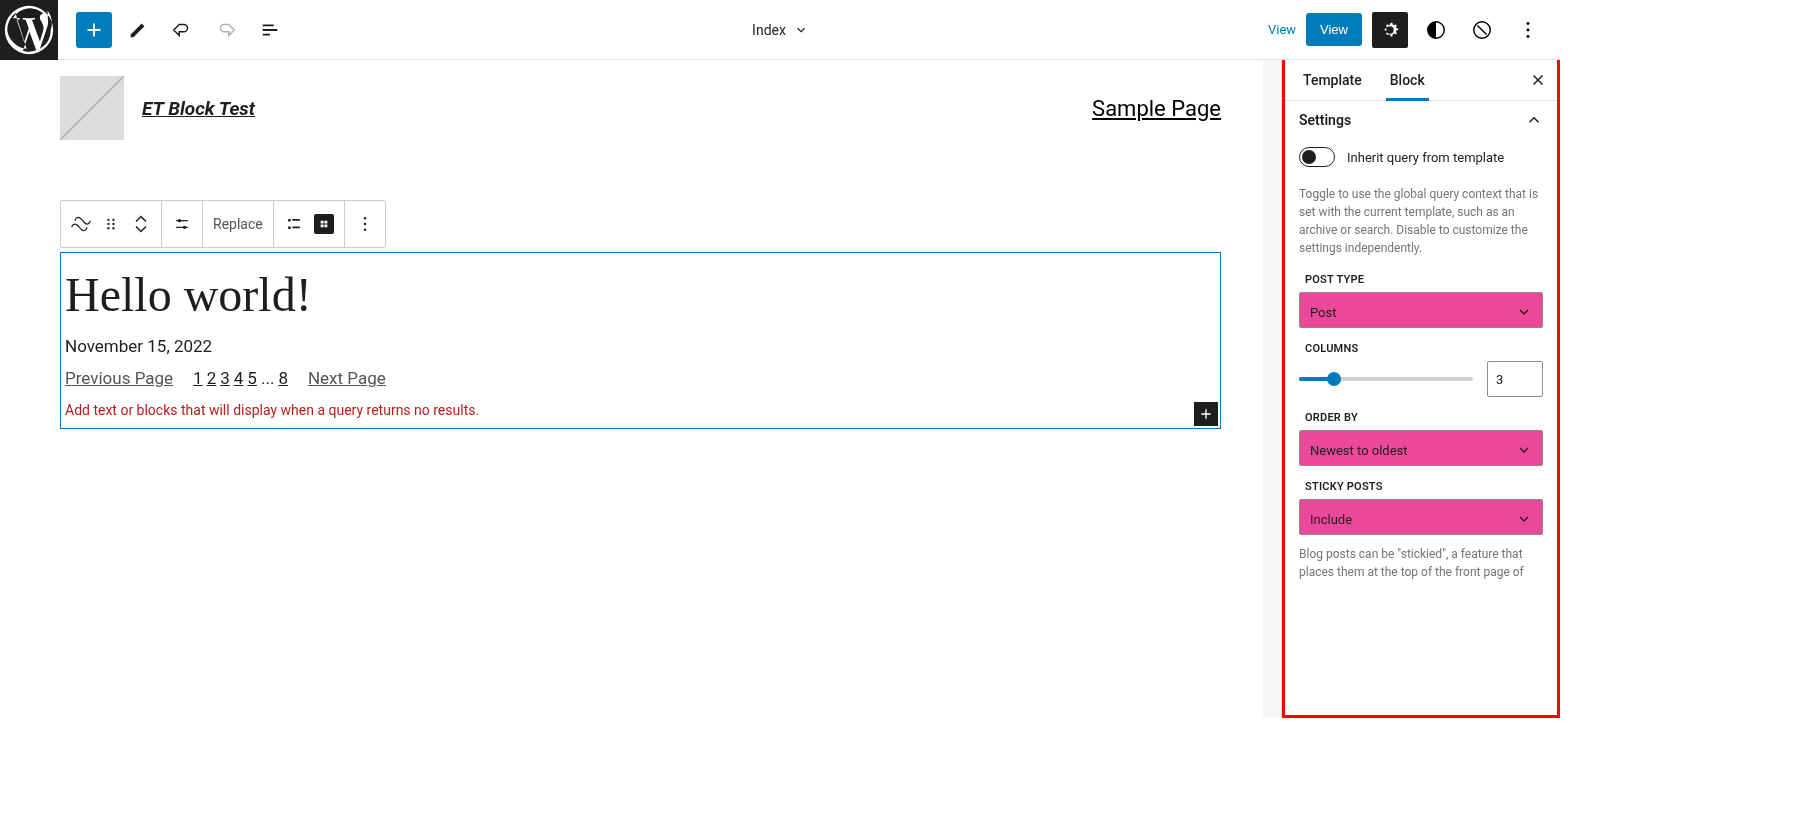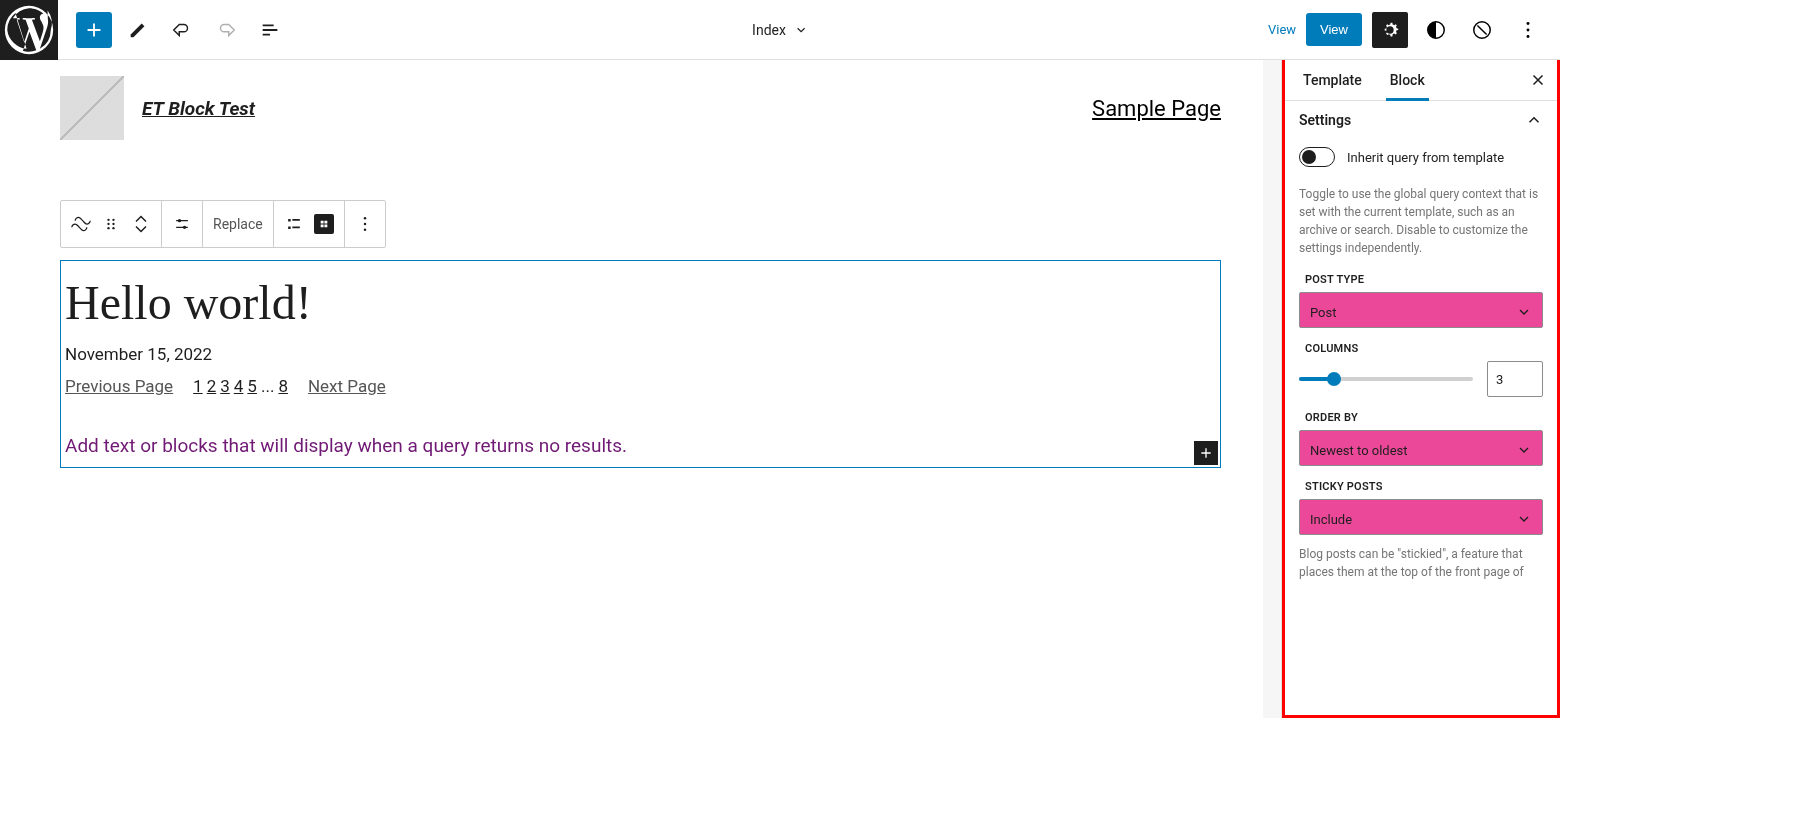--- a/index.html
+++ b/index.html
@@ -36,37 +36,37 @@
   
   .site-header{display:flex;align-items:center;justify-content:space-between;padding:16px 60px 0 60px}
   .site-left{display:flex;align-items:center;gap:18px}
   .logo-ph{width:64px;height:64px;background:
       linear-gradient(135deg,#ddd 0 49%,#bbb 49% 51%,#ddd 51% 100%);
   }
   .site-title{font-style:italic;font-weight:700;text-decoration:underline;font-size:19px}
   .sample-page{font-size:22px;text-decoration:underline;color:#000}
 
   .block-area{padding:60px 60px 0 60px}
-  .block-toolbar{display:inline-flex;border:1px solid #ccc;border-radius:2px;background:#fff;height:48px;margin-bottom:12px}
+  .block-toolbar{display:inline-flex;border:1px solid #ccc;border-radius:2px;background:#fff;height:48px;margin-bottom:4px}
   .bt-seg{display:flex;align-items:center;border-right:1px solid #ccc;padding:0 10px;gap:10px}
   .bt-seg:last-child{border-right:none}
   .bt-icon{width:20px;height:20px;display:flex;align-items:center;justify-content:center}
   .bt-icon svg{width:20px;height:20px;fill:currentColor}
   .bt-col{display:flex;flex-direction:column;gap:0;align-items:center;justify-content:center}
   .replace{font-size:14px;color:#555}
   .grid-active{background:#1e1e1e;color:#fff;border-radius:2px;padding:5px}
   .query-block{border:1.5px solid var(--wp-blue);position:relative;padding:10px 4px 10px 4px}
   .post-title{font-family:Georgia,"Times New Roman",serif;font-size:48px;font-weight:400;margin:4px 0 14px 0}
   .post-date{font-size:17px;margin-bottom:12px}
   .pagination{display:flex;gap:20px;font-size:17px;align-items:baseline}
   .pagination a{color:#555;text-decoration:underline}
   .page-numbers{display:flex;gap:4px}
   .page-numbers span{text-decoration:underline}
   .page-numbers .dots{text-decoration:none}
-  .no-results{margin-top:38px;color:#701a75;font-size:19px}
+  .no-results{margin-top:14px;color:#b91c1c;font-size:14px}
   .add-block{position:absolute;right:2px;bottom:2px;width:24px;height:24px;background:#1e1e1e;color:#fff;display:flex;align-items:center;justify-content:center}
 
   
   .sidebar{width:278px;flex:0 0 278px;display:flex;flex-direction:column;border:3px solid var(--highlight);border-top:none;overflow-x:hidden}
   .tabs{display:flex;align-items:center;border-bottom:1px solid var(--border);height:44px;position:relative;padding:0 18px}
   .tab{padding:0 14px;font-size:14px;font-weight:500;height:100%;display:flex;align-items:center;color:#1e1e1e;position:relative}
   .tab.active::after{content:"";position:absolute;left:10px;right:10px;bottom:-1px;height:3px;background:var(--wp-blue)}
   .tabs-close{margin-left:auto;width:30px;height:30px;display:flex;align-items:center;justify-content:center}
   .panel{flex:1;overflow:auto;padding:0 14px 14px 14px}
   .panel-header{display:flex;align-items:center;justify-content:space-between;margin:10px 0 8px;font-size:14px;font-weight:600}

